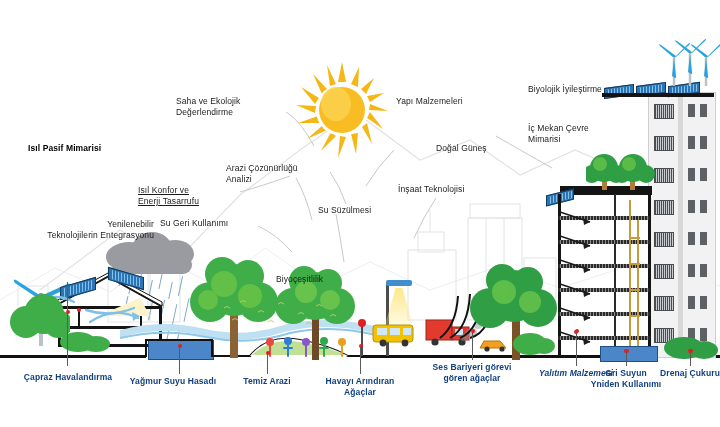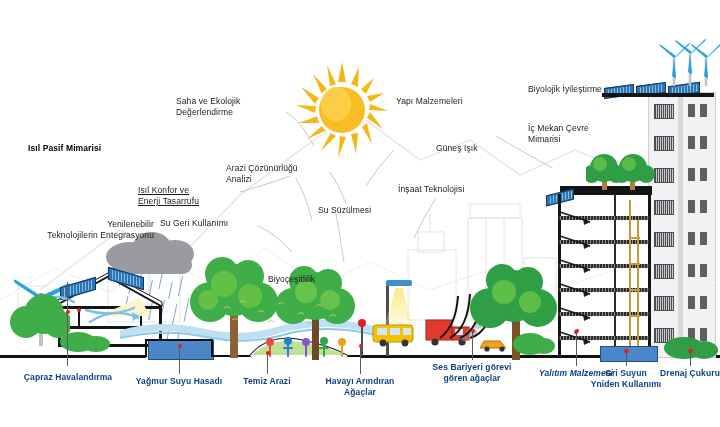--- a/index.html
+++ b/index.html
@@ -530,31 +530,31 @@
 Değerlendirme</div>
       <div class="lbl" style="left: 226px; top: 163px; width: 110px;">Arazi Çözünürlüğü
 Analizi</div>
       <div class="lbl" style="left: 138px; top: 185px; width: 100px; text-decoration: underline;">Isıl Konfor ve
 Enerji Tasarrufu</div>
       <div class="lbl" style="left: 160px; top: 218px; width: 110px;">Su Geri Kullanımı</div>
       <div class="lbl" style="left: 4px; top: 219px; width: 150px; text-align: right;">Yenilenebilir
 Teknolojilerin Entegrasyonu</div>
       <div class="lbl" style="left: 318px; top: 205px; width: 80px;">Su Süzülmesi</div>
       <div class="lbl" style="left: 396px; top: 96px; width: 100px;">Yapı Malzemeleri</div>
-      <div class="lbl" style="left: 436px; top: 143px; width: 70px;">Güneş Işık</div>
+      <div class="lbl" style="left: 436px; top: 143px; width: 70px;">Doğal Güneş</div>
       <div class="lbl" style="left: 398px; top: 184px; width: 100px;">İnşaat Teknolojisi</div>
       <div class="lbl" style="left: 528px; top: 66px; width: 110px; margin-top: 18px;">Biyolojik İyileştirme</div>
       <div class="lbl" style="left: 528px; top: 123px; width: 100px;">İç Mekan Çevre
 Mimarisi</div>
-      <div class="lbl" style="left: 268px; top: 274px; width: 80px;">Biyoçeşitlilik</div>
+      <div class="lbl" style="left: 276px; top: 274px; width: 80px;">Biyoçeşitlilik</div>
     </div>
 
   <div id="bottom-labels">
       <div class="lbl blue" style="left: 8px; top: 372px; width: 120px;">Çapraz Havalandırma</div>
-      <div class="lbl blue" style="left: 122px; top: 376px; width: 114px;">Yağmur Suyu Hasadı</div>
+      <div class="lbl blue" style="left: 116px; top: 376px; width: 114px;">Yağmur Suyu Hasadı</div>
       <div class="lbl blue" style="left: 232px; top: 376px; width: 70px;">Temiz Arazi</div>
       <div class="lbl blue" style="left: 312px; top: 376px; width: 96px;">Havayı Arındıran
 Ağaçlar</div>
       <div class="lbl blue" style="left: 420px; top: 362px; width: 104px;">Ses Bariyeri görevi
 gören ağaçlar</div>
       <div class="lbl blue" style="left: 526px; top: 368px; width: 100px; font-style: italic;">Yalıtım Malzemesi</div>
       <div class="lbl blue" style="left: 580px; top: 368px; width: 92px;">Gri Suyun
 Yniden Kullanımı</div>
       <div class="lbl blue" style="left: 648px; top: 368px; width: 84px;">Drenaj Çukuru</div>
     </div>

